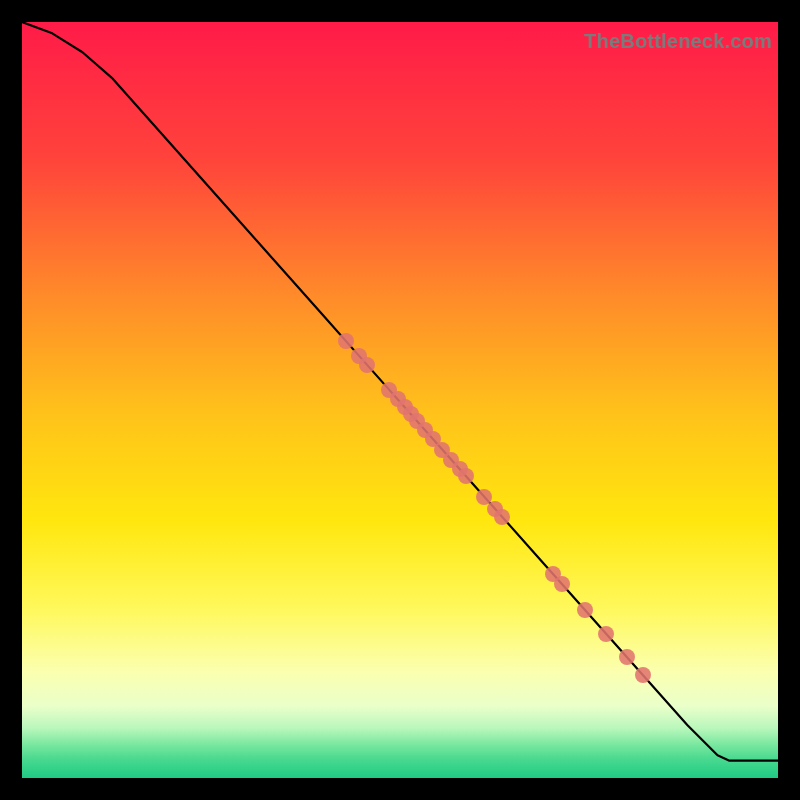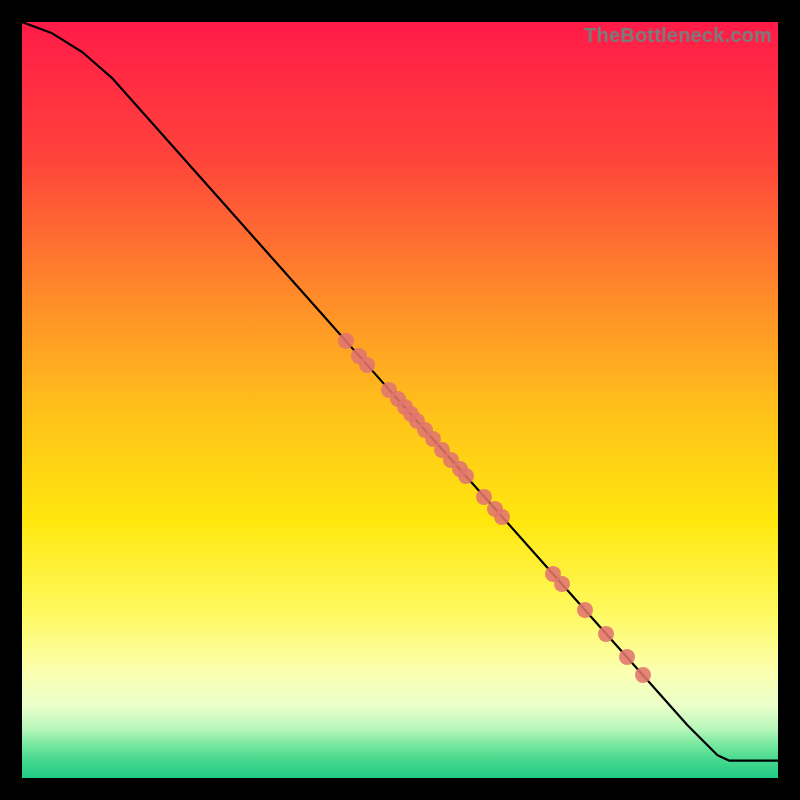--- a/index.html
+++ b/index.html
@@ -26,21 +26,21 @@
     position: absolute;
     inset: 0;
   }
   .dot {
     position: absolute;
     border-radius: 50%;
     transform: translate(-50%, -50%);
   }
   .watermark {
     position: absolute;
-    top: 2px;
+    top: 8px;
     right: 6px;
     font-family: Arial, Helvetica, sans-serif;
     font-size: 20px;
     font-weight: 600;
     color: #7b7b7b;
     letter-spacing: 0.2px;
   }
 </style>
 </head>
 <body>

